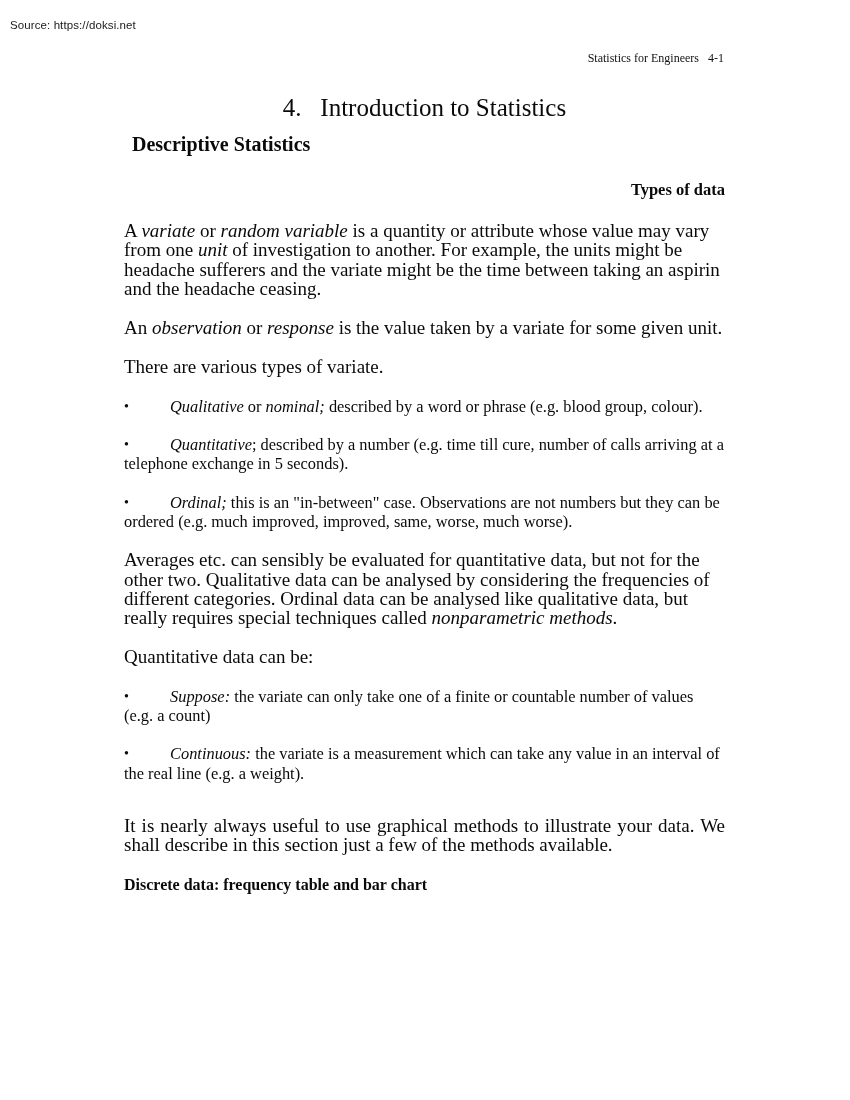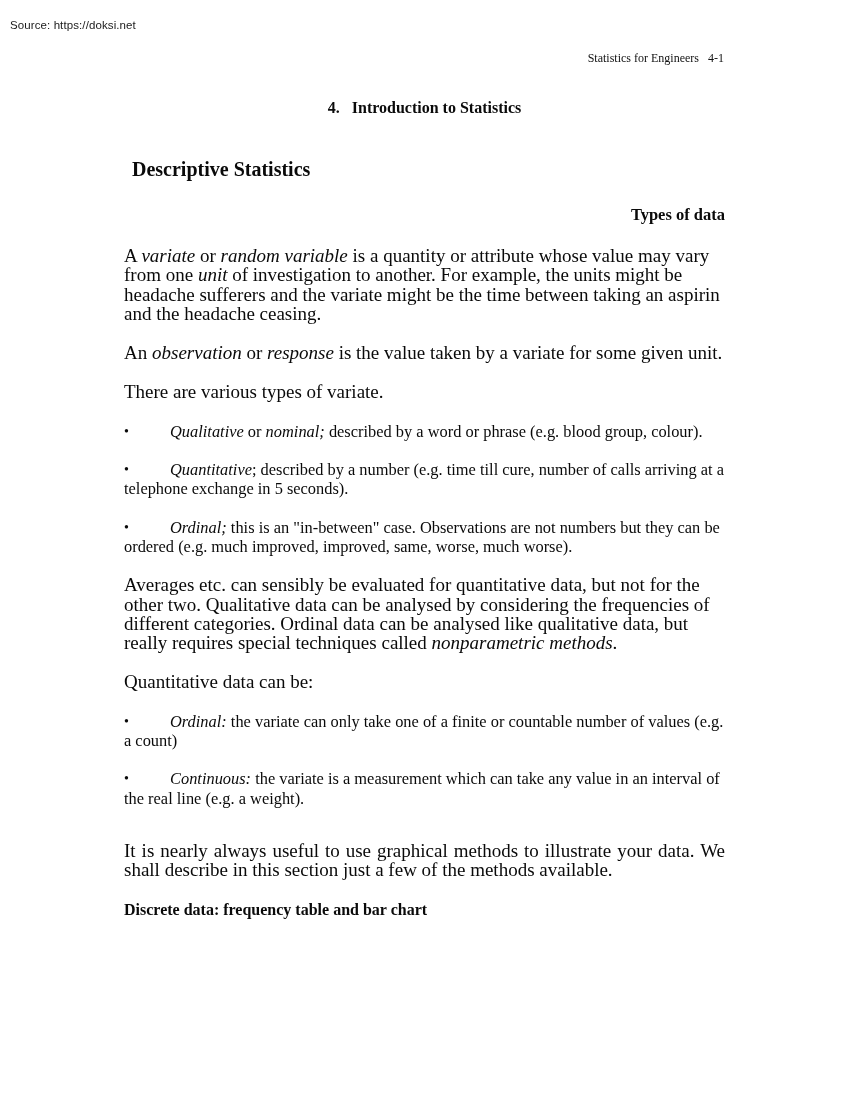--- a/index.html
+++ b/index.html
@@ -51,25 +51,25 @@
 
   
   .content {
     position: absolute;
     left: 124px;
     top: 96px;
     width: 601px;
   }
 
   .doc-title {
-    font-size: 16px;
-    font-weight: bold;
+    font-size: 25px;
+    font-weight: normal;
     text-align: center;
     line-height: 24px;
-    margin: 0 0 37px 0;
+    margin: 0 0 12px 0;
     white-space: pre;
     color: #0a0a0a;
   }
 
   h1.section-title {
     font-size: 20px;
     font-weight: bold;
     line-height: 24px;
     margin: 0 0 24px 8px;
     color: #0a0a0a;
@@ -178,21 +178,21 @@
       </li>
     </ul>
 
     <p class="body-text"><span>Averages etc. can sensibly be evaluated for quantitative data, but not for the other two. Qualitative data can be analysed by considering the frequencies of different categories. Ordinal data can be analysed like qualitative data, but really requires special techniques called </span><em>nonparametric methods</em><span>.</span></p>
 
     <p class="body-text">Quantitative data can be:</p>
 
     <ul class="bullet-list">
       <li class="bullet-item">
         <span class="bullet-glyph">•</span>
-        <span class="bullet-body"><em>Ordinal:</em><span> the variate can only take one of a finite or countable number of values (e.g. a count)</span></span>
+        <span class="bullet-body"><em>Suppose:</em><span> the variate can only take one of a finite or countable number of values (e.g. a count)</span></span>
       </li>
       <li class="bullet-item">
         <span class="bullet-glyph">•</span>
         <span class="bullet-body"><em>Continuous:</em><span> the variate is a measurement which can take any value in an interval of the real line (e.g. a weight).</span></span>
       </li>
     </ul>
 
     <div class="spacer-s"></div>
 
 

